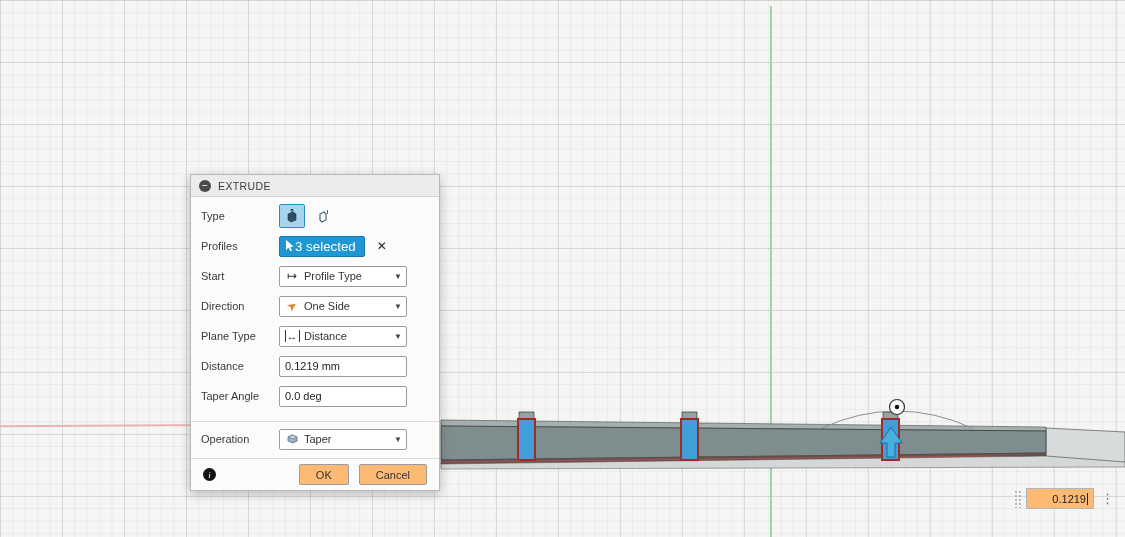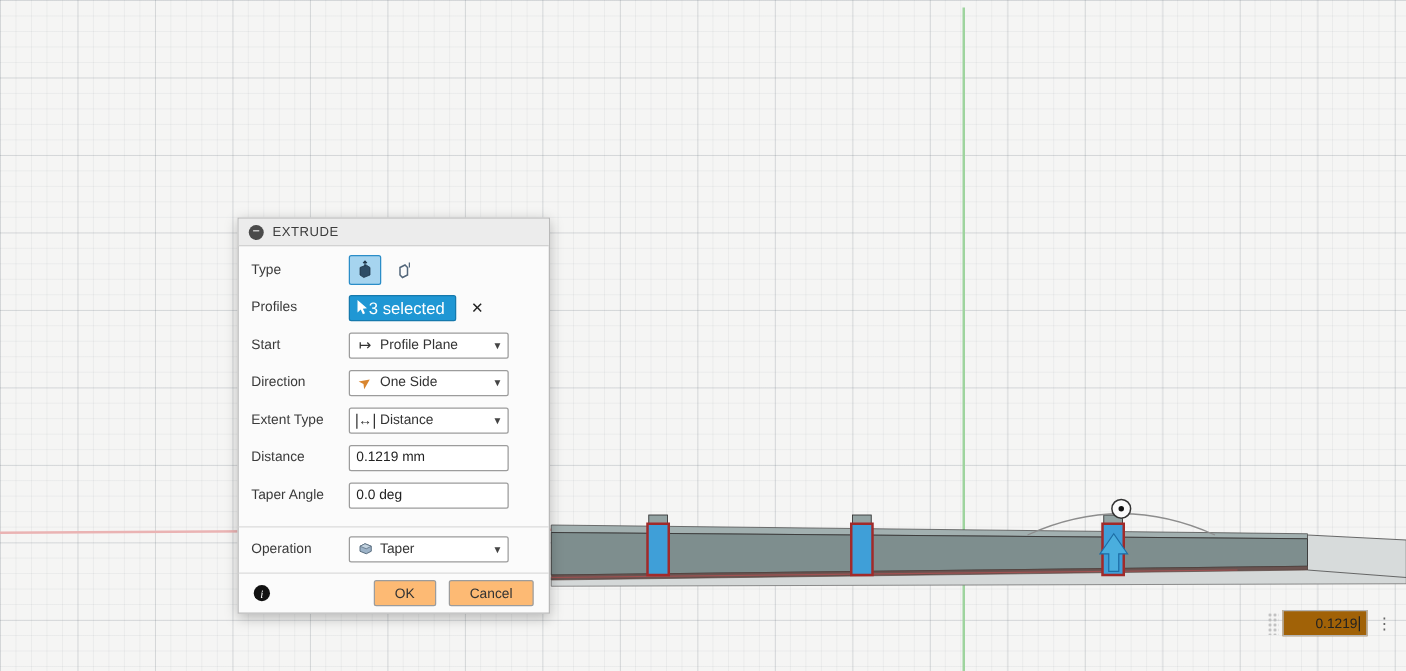--- a/index.html
+++ b/index.html
@@ -91,21 +91,21 @@
   }
 
   
   .mini-group { position:absolute; left:1014px; top:488px; display:flex; align-items:center; gap:3px; }
   .grip {
     width:9px; height:18px;
     background-image: radial-gradient(#b8b8b8 1px, transparent 1.2px);
     background-size:4px 4px;
   }
   .mini-input {
-    width:68px; height:21px; background:#a16207; border:1px solid #b5b5b5;
+    width:68px; height:21px; background:#fdba74; border:1px solid #b5b5b5;
     display:flex; align-items:center; justify-content:flex-end; padding:0 5px;
     font-size:11px; color:#222;
   }
   .caret-bar { width:1px; height:12px; background:#222; margin-left:1px; }
   .kebab { color:#666; font-size:13px; line-height:1; letter-spacing:0; margin-left:4px; }
 </style>
 </head>
 <body>
 
 <div class="page">
@@ -185,36 +185,36 @@
           </svg>
           <span>3 selected</span>
         </button>
         <span class="clear-x">✕</span>
       </div>
 
       <div class="row">
         <span class="lbl">Start</span>
         <div class="dropdown">
           <span class="dd-icon">↦</span>
-          <span class="dd-text">Profile Plane</span>
+          <span class="dd-text">Profile Type</span>
           <span class="caret">▼</span>
         </div>
       </div>
 
       <div class="row">
         <span class="lbl">Direction</span>
         <div class="dropdown">
           <span class="dd-icon"><span class="dir-glyph">➤</span></span>
           <span class="dd-text">One Side</span>
           <span class="caret">▼</span>
         </div>
       </div>
 
       <div class="row">
-        <span class="lbl">Extent Type</span>
+        <span class="lbl">Plane Type</span>
         <div class="dropdown">
           <span class="dd-icon"><span class="dist-glyph">↔</span></span>
           <span class="dd-text">Distance</span>
           <span class="caret">▼</span>
         </div>
       </div>
 
       <div class="row">
         <span class="lbl">Distance</span>
         <input class="txt-input" value="0.1219 mm" style="">

